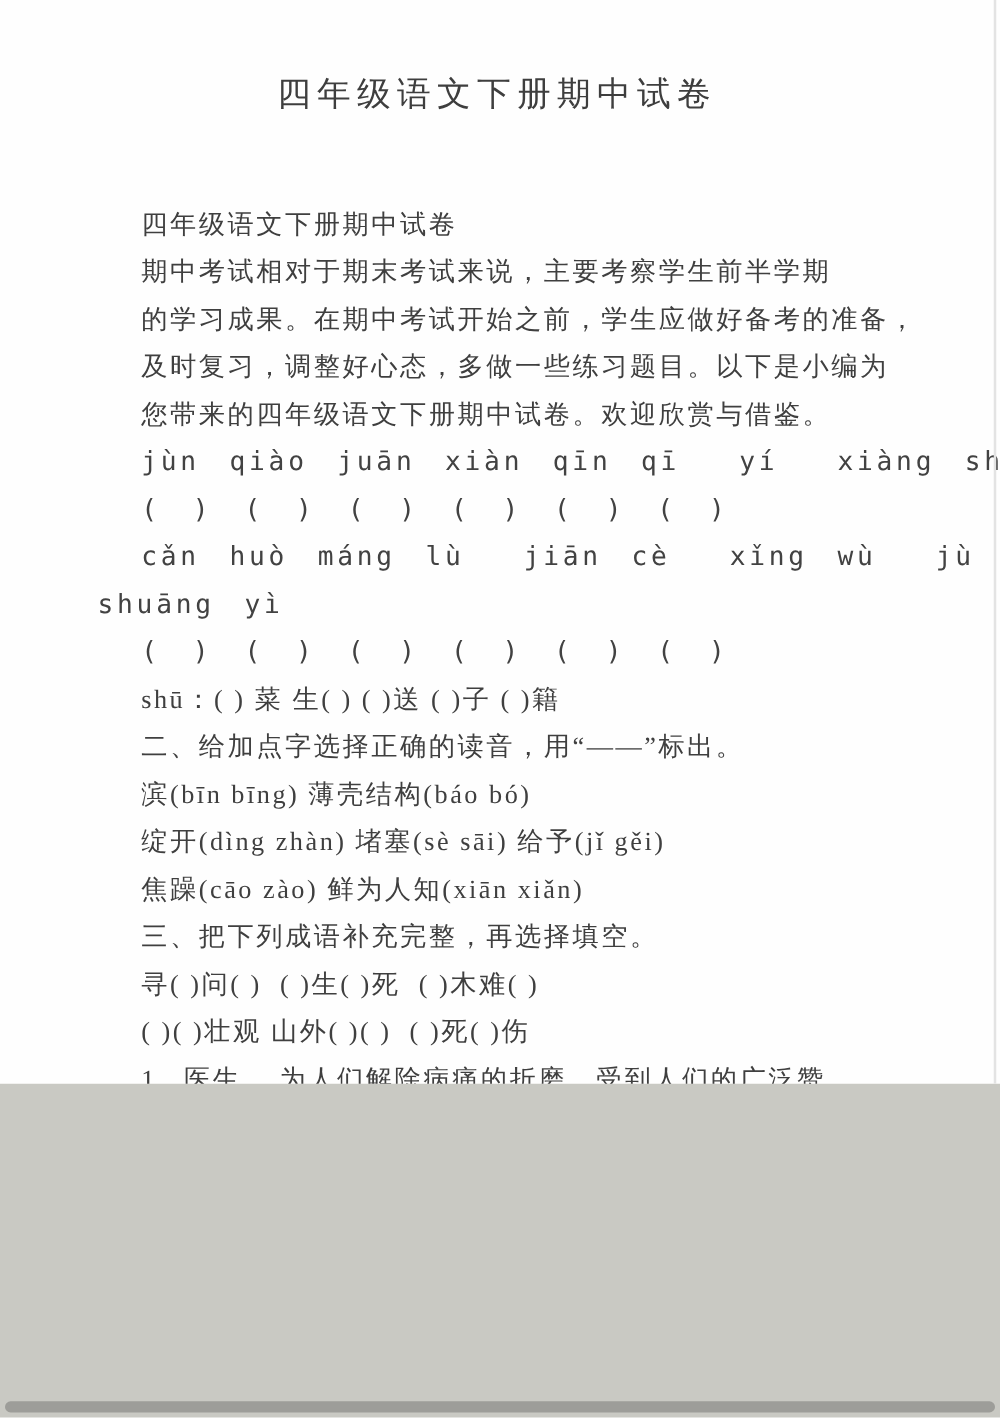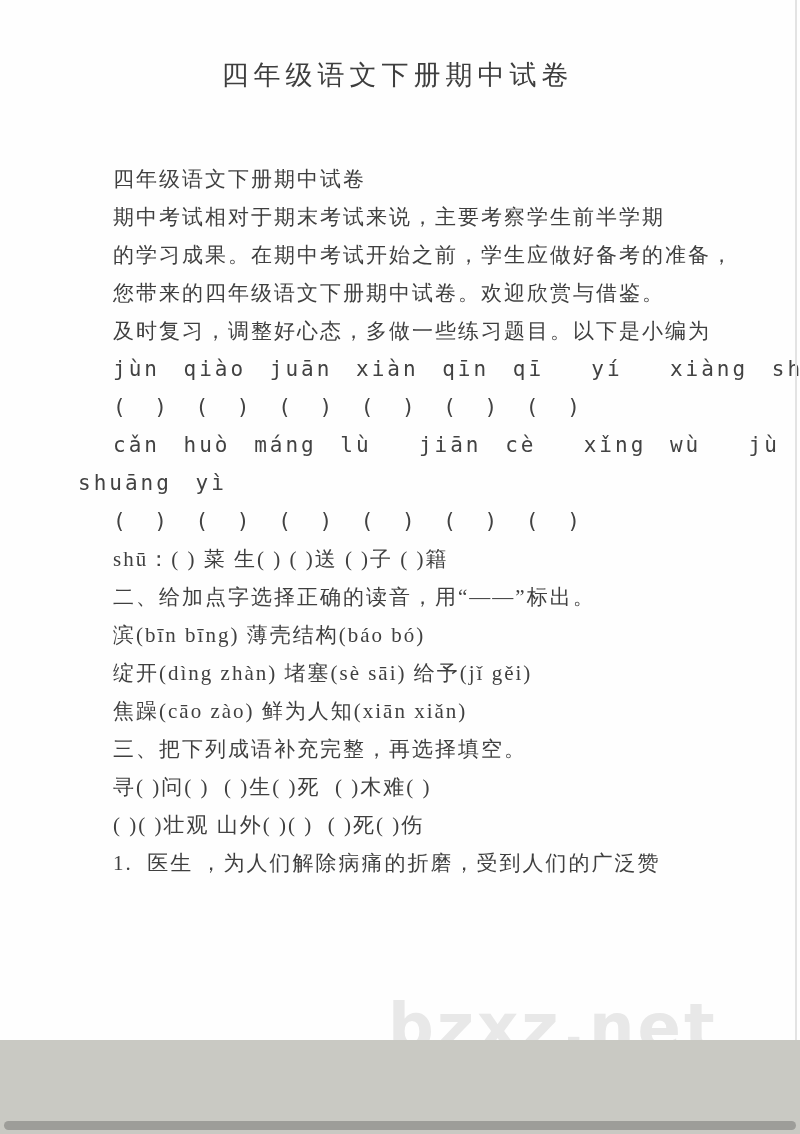--- a/index.html
+++ b/index.html
@@ -2,21 +2,21 @@
 <html><head>
 <meta charset="utf-8">
 <style>
   html,body { margin:0; padding:0; }
   body {
     width:800px; height:1134px; position:relative;
     background:#c9c9c3; overflow:hidden;
     font-family:"Liberation Serif","DejaVu Serif",serif;
   }
   .page {
-    position:absolute; top:0; left:0; width:800px; height:1040px;
+    position:absolute; top:0; left:0; width:800px; height:867px;
     background:#fefefe; overflow:hidden;
   }
   .page-edge-right {
     position:absolute; top:0; right:3px; width:2px; height:1119px;
     background:#e3e3e3;
   }
   .doc-title {
     position:absolute; top:57px; left:0; width:795px;
     text-align:center; font-size:27px; color:#3e3e3e;
     letter-spacing:5px; font-weight:500; white-space:pre;
@@ -50,22 +50,22 @@
 </head>
 <body>
 
 <div class="page">
   <div class="doc-title">四年级语文下册期中试卷</div>
 
   <div class="content">
     <div class="line">四年级语文下册期中试卷</div>
     <div class="line indent">期中考试相对于期末考试来说，主要考察学生前半学期</div>
     <div class="line">的学习成果。在期中考试开始之前，学生应做好备考的准备，</div>
+    <div class="line">及时复习，调整好心态，多做一些练习题目。以下是小编为</div>
     <div class="line">您带来的四年级语文下册期中试卷。欢迎欣赏与借鉴。</div>
-    <div class="line">及时复习，调整好心态，多做一些练习题目。以下是小编为</div>
     <div class="line indent pinyin">jùn qiào juān xiàn qīn qī  yí  xiàng shòu</div>
     <div class="line indent paren">( ) ( ) ( ) ( ) ( ) ( )</div>
     <div class="line indent pinyin">cǎn huò máng lù  jiān cè  xǐng wù  jù  jué</div>
     <div class="line outdent pinyin">shuāng yì</div>
     <div class="line indent paren">( ) ( ) ( ) ( ) ( ) ( )</div>
     <div class="line indent">shū：( ) 菜 生( ) ( )送 ( )子 ( )籍</div>
     <div class="line indent">二、给加点字选择正确的读音，用“——”标出。</div>
     <div class="line">滨(bīn bīng) 薄壳结构(báo bó)</div>
     <div class="line indent">绽开(dìng zhàn) 堵塞(sè sāi) 给予(jǐ gěi)</div>
     <div class="line">焦躁(cāo zào) 鲜为人知(xiān xiǎn)</div>

